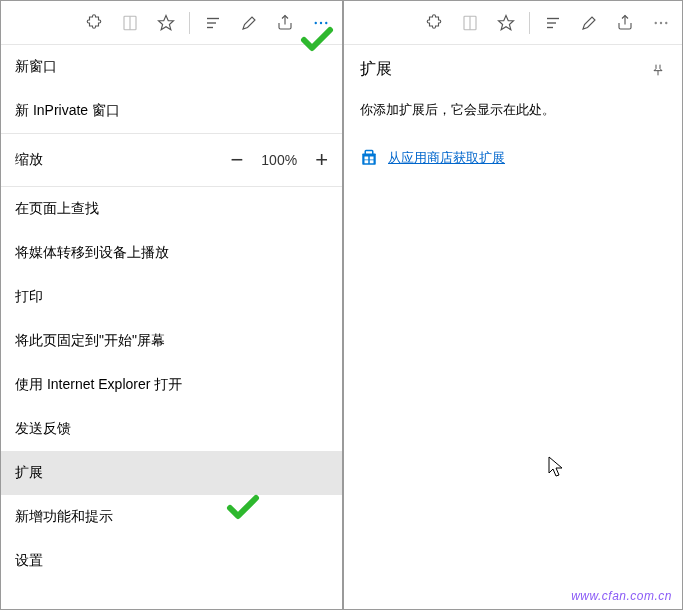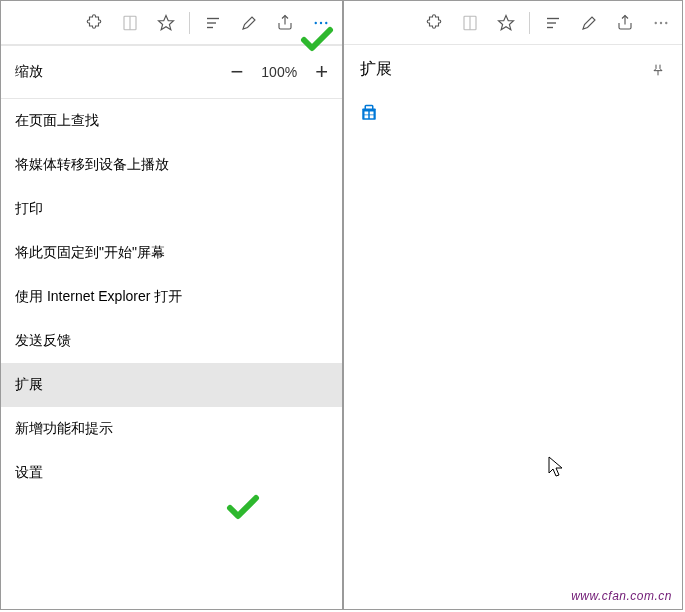--- a/index.html
+++ b/index.html
@@ -96,21 +96,21 @@
     .checkmark {
       position: absolute;
       pointer-events: none;
     }
     .checkmark.c1 { left: 300px; top: 26px; }
     .checkmark.c2 { left: 226px; top: 494px; }
     .watermark {
       position: absolute;
       right: 10px;
       bottom: 6px;
-      color: #701a75;
+      color: #8b5cf6;
       font-size: 12px;
       font-style: italic;
       letter-spacing: 0.5px;
     }
     .cursor {
       position: absolute;
       left: 548px;
       top: 456px;
       pointer-events: none;
     }
@@ -160,20 +160,26 @@
     <span class="tb-icon" style="color:#0078d7">
       <svg width="18" height="18" viewBox="0 0 24 24" fill="#0078d7">
           <circle cx="5" cy="12" r="1.6"></circle>
           <circle cx="12" cy="12" r="1.6"></circle>
           <circle cx="19" cy="12" r="1.6"></circle>
         </svg>
     </span>
   </div>
 
   <div>
+    <div class="menu-item">
+        <span>新窗口</span>
+      </div>
+    <div class="menu-item">
+        <span>新 InPrivate 窗口</span>
+      </div>
     <div class="menu-sep"></div>
     <div class="zoom-row">
       <span>缩放</span>
       <span class="zoom-controls">
         <span style="font-size:22px;font-weight:300">−</span>
         <span class="zoom-pct">100%</span>
         <span style="font-size:22px;font-weight:300">+</span>
       </span>
     </div>
     <div class="menu-sep"></div>
@@ -257,32 +263,36 @@
   <div class="panel-header">
     <span class="panel-title">扩展</span>
     <span>
       <svg width="16" height="16" viewBox="0 0 24 24" fill="none" stroke="#555" stroke-width="1.5">
           <path d="M15 4v6l3 3H6l3-3V4"></path>
           <line x1="12" y1="13" x2="12" y2="20"></line>
         </svg>
     </span>
   </div>
 
+  <div class="panel-body">
+    <span>你添加扩展后，它会显示在此处。</span>
+  </div>
 
   <div class="store-link">
     <span>
       <svg width="18" height="18" viewBox="0 0 24 24">
           <rect x="3" y="6" width="18" height="15" rx="1" fill="#0078d7"></rect>
           <rect x="7" y="2" width="10" height="6" rx="1" fill="none" stroke="#0078d7" stroke-width="2"></rect>
           <rect x="6" y="10" width="5" height="4" fill="#fff"></rect>
           <rect x="13" y="10" width="5" height="4" fill="#fff"></rect>
           <rect x="6" y="15" width="5" height="4" fill="#fff"></rect>
           <rect x="13" y="15" width="5" height="4" fill="#fff"></rect>
         </svg>
     </span>
+    <a href="#">从应用商店获取扩展</a>
   </div>
 
   <div class="watermark">www.cfan.com.cn</div>
 </div>
 
 <span class="checkmark c1">
   <svg width="34" height="28" viewBox="0 0 34 28">
       <path d="M4 14 L12 22 L30 4" fill="none" stroke="#2eb82e" stroke-width="6" stroke-linecap="round" stroke-linejoin="round"></path>
     </svg>
 </span>

